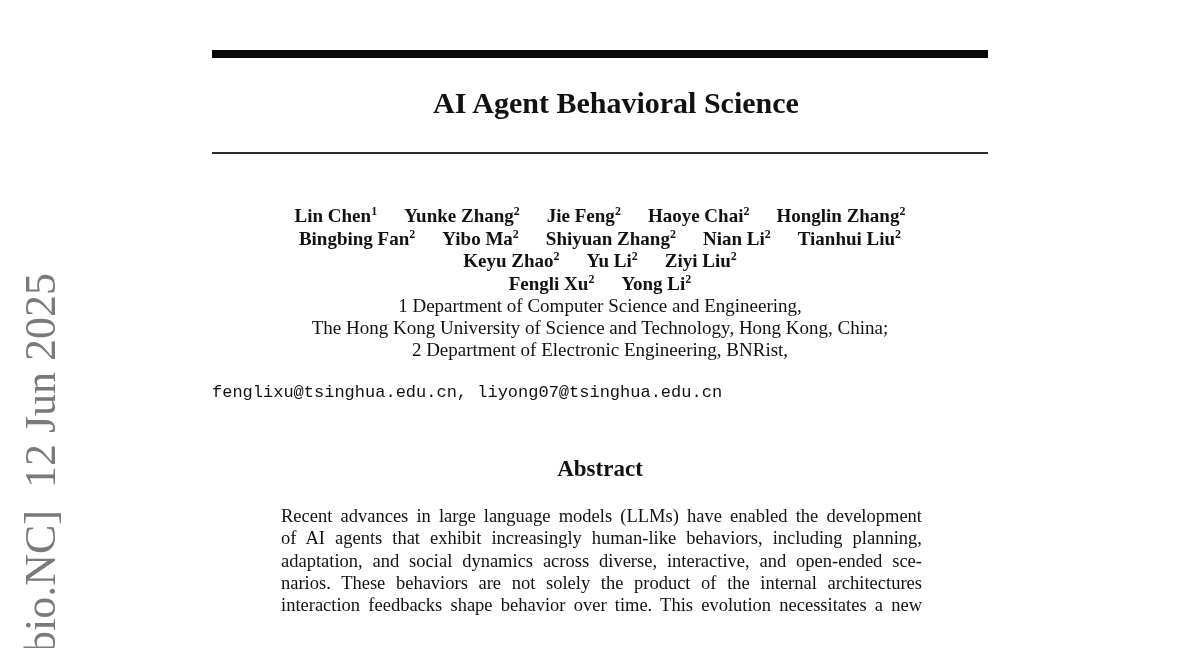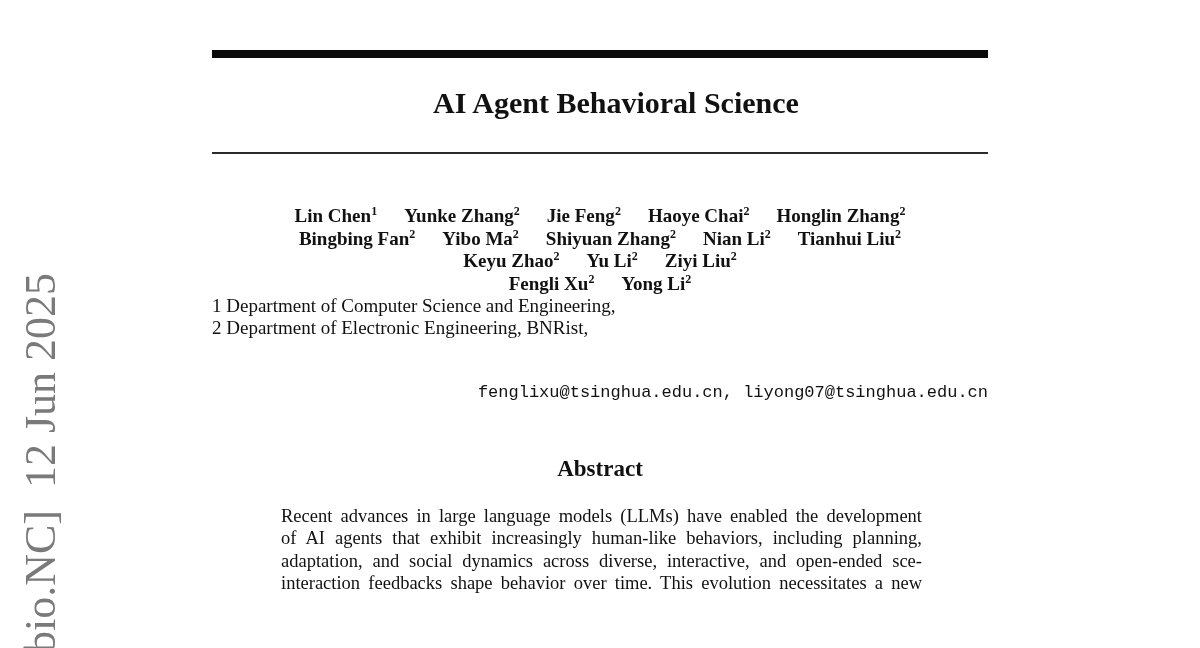--- a/index.html
+++ b/index.html
@@ -63,29 +63,29 @@
     align-items: flex-end;
   }
   .author-name sup, .affil-sup {
     font-size: 12px;
     line-height: 0;
   }
   .affils {
     position: absolute;
     left: 212px; top: 295px;
     width: 776px;
-    text-align: left;
+    text-align: center;
     font-size: 19px;
     line-height: 22px;
   }
   .email {
     position: absolute;
     left: 212px; top: 383px;
     width: 776px;
-    text-align: right;
+    text-align: left;
     font-family: "Liberation Mono", "DejaVu Sans Mono", monospace;
     font-size: 17px;
     line-height: 20px;
     letter-spacing: 0;
   }
   .abs-head {
     position: absolute;
     left: 212px; top: 456px;
     width: 776px;
     margin: 0;
@@ -144,27 +144,29 @@
         <span class="author-name">Ziyi Liu<sup>2</sup></span>
       </div>
       <div class="author-line">
         <span class="author-name">Fengli Xu<sup>2</sup></span>
         <span class="author-name">Yong Li<sup>2</sup></span>
       </div>
     </div>
 
   <div class="affils" id="affils">
       <div>1 Department of Computer Science and Engineering,</div>
+      <div>The Hong Kong University of Science and Technology, Hong Kong, China;</div>
       <div>2 Department of Electronic Engineering, BNRist,</div>
     </div>
 
   <div class="email">fenglixu@tsinghua.edu.cn, liyong07@tsinghua.edu.cn</div>
 
   <h2 class="abs-head">Abstract</h2>
 
   <div class="abstract" id="abstract">
       <div class="abs-line">Recent advances in large language models (LLMs) have enabled the development</div>
       <div class="abs-line">of AI agents that exhibit increasingly human-like behaviors, including planning,</div>
       <div class="abs-line">adaptation, and social dynamics across diverse, interactive, and open-ended sce-</div>
+      <div class="abs-line">narios.  These behaviors are not solely the product of the internal architectures</div>
       <div class="abs-line">interaction feedbacks shape behavior over time. This evolution necessitates a new</div>
     </div>
 
 </div>
 
 </body></html>

